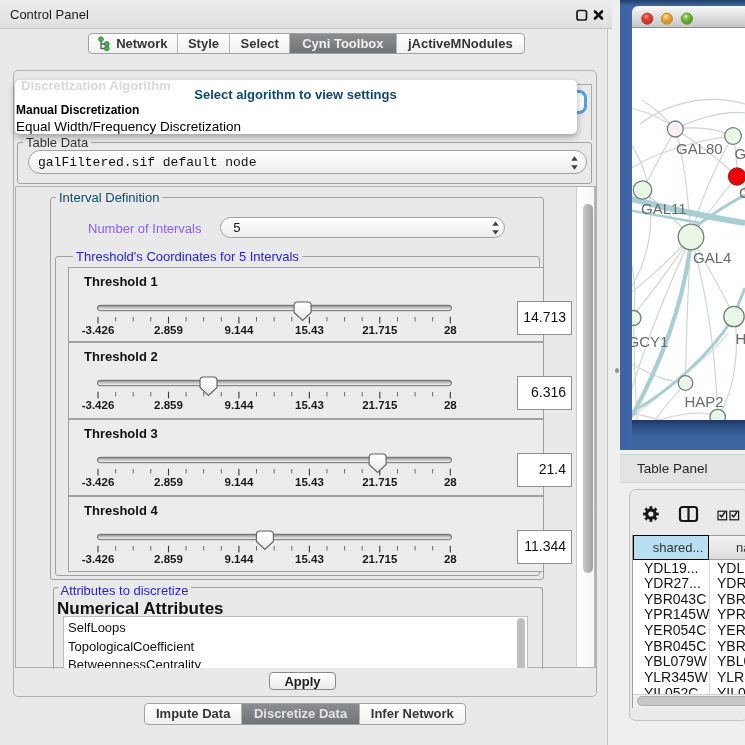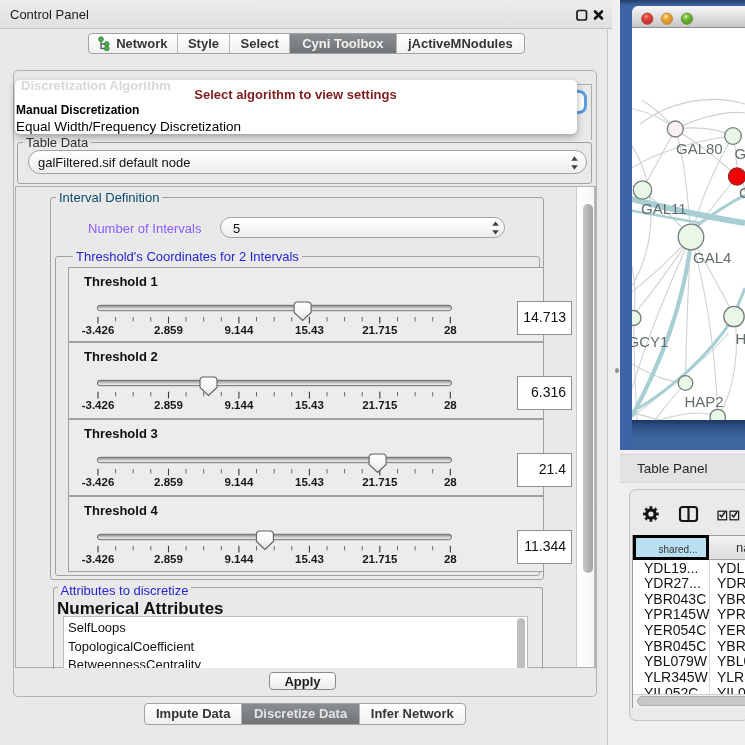--- a/index.html
+++ b/index.html
@@ -9,21 +9,21 @@
 #cpwin { position:absolute; left:0; top:0; width:608px; height:745px; background:#e9e9e9; border-right:1px solid #c6c6c6; }
 #cptitle { position:absolute; left:0; top:0; width:612px; height:29px; background:linear-gradient(#ececec,#e0e0e0); border-bottom:1px solid #c3c3c3; }
 #cptitle span { position:absolute; left:10px; top:7px; font-size:13px; color:#1c1c1c; }
 .seg { position:absolute; display:flex; border:1px solid #a2a2a2; border-radius:4px; background:linear-gradient(#ffffff,#f0f0f0); overflow:hidden; }
 .seg .sg { display:flex; align-items:center; justify-content:center; font-size:13px; font-weight:bold; color:#353535; border-right:1px solid #b5b5b5; }
 .seg .sg:last-child { border-right:none; }
 .seg .sel { background:linear-gradient(#8b8e91,#717477); color:#f1f1f1; }
 #cbox { position:absolute; left:13px; top:70px; width:584px; height:627px; border:1px solid #b2b2b2; border-radius:5px; background:#e9e9e9; }
 .grp { position:absolute; border:1px solid #a2a2a2; border-radius:3px; }
 .grp .gt { position:absolute; top:-7px; font-size:13px; background:#e9e9e9; padding:0 3px; white-space:nowrap; line-height:14px; }
-.combo { position:absolute; border:1px solid #a2a2a2; border-radius:12px; background:linear-gradient(#ffffff,#ededed); font-size:13px; color:#111; }
+.combo { position:absolute; border:1px solid #a2a2a2; border-radius:12px; background:linear-gradient(#ffffff,#ededed); font-size:13px; color:#111;font-family:Liberation Mono, monospace; }
 .combo .ct { position:absolute; left:9px; top:50%; transform:translateY(-50%); white-space:nowrap; }
 .arrows { position:absolute; width:9px; }
 .tbox { position:absolute; left:68px; width:476px; border:1px solid #a0a0a0; background:#ececec;padding-left:24px; }
 .tbox-title { position:absolute; left:15px; top:6px; font-size:13px; font-weight:bold; color:#111; }
 .tval { position:absolute; left:408px; top:33px; width:55px; height:33.5px; background:#ffffff; border:1.5px solid #909090; font-size:14px; color:#111; text-align:right; line-height:31px; padding-right:5px;margin-left:40px; }
 </style></head><body>
 <div id="app">
 
 <div id="cpwin"></div>
 <div id="cptitle">
@@ -67,21 +67,21 @@
     </div>
 <div class="abs" style="left:88px;top:221px;width:130px;font-size:13px;font-weight:normal;color:#8b5cf6">Number of Intervals</div>
 <div class="combo" style="left:220px;top:217px;width:285px;height:21px">
 <span class="ct" style="left:12px">5</span>
 <svg class="arrows" style="right:4px;top:2px" width="9" height="16" viewBox="0 0 9 16">
         <path d="M4.5,1.5 L7.8,5.8 L1.2,5.8 Z" fill="#404040"></path>
         <path d="M4.5,14.5 L7.8,10.2 L1.2,10.2 Z" fill="#404040"></path>
       </svg>
 </div>
 <div class="grp" style="left:55px;top:256px;width:485px;height:320px">
-      <span class="gt" style="left:17px;color:#2525cd">Threshold's Coordinates for 2 Intervals</span>
+      <span class="gt" style="left:17px;color:#2525cd">Threshold's Coordinates for 5 Intervals</span>
     </div>
 
 <div class="tbox" style="top:267px;height:75px">
   <div class="tbox-title">Threshold 1</div>
   <svg width="476" height="77" viewBox="0 0 476 77" style="position:absolute;left:0;top:0">
         <defs>
           <linearGradient id="tg1" x1="0" y1="0" x2="0" y2="1">
             <stop offset="0" stop-color="#7e7e7e"></stop>
             <stop offset="0.35" stop-color="#b9b9b9"></stop>
             <stop offset="0.75" stop-color="#e4e4e4"></stop>
@@ -283,21 +283,21 @@
 <div style="position:absolute;right:2px;top:1px;width:8px;height:60px;border-radius:4px;background:#bfbfbf"></div>
 </div>
 <div class="abs" style="left:269px;top:672px;width:67px;height:18px;border:1px solid #8a8a8a;border-radius:4px;background:linear-gradient(#ffffff,#ebebeb);font-size:13px;font-weight:bold;color:#1d1d1d;text-align:center;line-height:17px">Apply</div>
 <div class="seg" style="left:144px;top:703px;width:322px;height:21.5px">
 <div class="sg" style="width:98px">Impute Data</div>
 <div class="sg sel" style="width:118px;color:#e4e4e4">Discretize Data</div>
 <div class="sg" style="width:106px">Infer Network</div>
 </div>
 <div class="abs" style="left:15px;top:80px;width:561.5px;height:54px;background:#ffffff;border-radius:5px;box-shadow:0 3px 7px rgba(0,0,0,0.32)"></div>
 <div class="abs" style="left:21px;top:78px;font-size:13px;font-weight:bold;color:#d8d8d8;white-space:nowrap">Discretization Algorithm</div>
-<div class="abs" style="left:15px;top:87px;width:561px;text-align:center;font-size:13px;font-weight:bold;color:#7f1d1d;white-space:nowrap">Select algorithm to view settings</div>
+<div class="abs" style="left:15px;top:87px;width:561px;text-align:center;font-size:13px;font-weight:bold;color:#0c4a6e;white-space:nowrap">Select algorithm to view settings</div>
 <div class="abs" style="left:16px;top:103px;font-size:12px;font-weight:bold;color:#000;white-space:nowrap">Manual Discretization</div>
 <div class="abs" style="left:16px;top:119px;font-size:13.5px;color:#000;white-space:nowrap">Equal Width/Frequency Discretization</div>
 <div class="abs" style="left:614.5px;top:368px;width:4px;height:5px;border-radius:50%;background:#8f8f8f"></div>
 <div class="abs" style="left:620px;top:0;width:125px;height:450px;background:linear-gradient(90deg,#3c64a4 0,#4068a8 30%,#35588e 70%,#24406e 100%)"></div>
 <div class="abs" style="left:620px;top:0;width:125px;height:6px;background:linear-gradient(#223e6a,#3f67a6)"></div>
 <div class="abs" style="left:632px;top:420px;width:113px;height:30px;background:linear-gradient(#1c3863 0%,#2f5286 25%,#3e65a0 60%,#3f66a1 100%)"></div>
 <div class="abs" style="left:632px;top:6px;width:113px;height:22px;background:linear-gradient(#f8f8f8,#c6c6c6);border-bottom:1px solid #8e8e8e;border-top-left-radius:6px"></div>
 <svg class="abs" style="left:638px;top:8px" width="60" height="18" viewBox="0 0 60 18">
 <defs>
 <radialGradient id="rl" cx="0.4" cy="0.3">
@@ -387,21 +387,21 @@
 <rect x="39" y="3" width="17" height="14" rx="2.5" fill="none" stroke="#161616" stroke-width="2.2"></rect>
 <line x1="47.5" y1="3" x2="47.5" y2="17" stroke="#161616" stroke-width="2.2"></line>
 <g stroke="#161616" fill="none" stroke-width="1.2">
 <rect x="77" y="7.2" width="8.6" height="8.6"></rect>
 <path d="M78.6,10.8 l2,2 l3.4,-4.8" stroke-width="1.4"></path>
 <rect x="89" y="7.2" width="8.6" height="8.6"></rect>
 <path d="M90.6,10.8 l2,2 l3.4,-4.8" stroke-width="1.4"></path>
 </g>
 </svg>
 <div class="abs" style="left:632px;top:535px;width:113px;height:173px;background:#ffffff;border-left:1px solid #9d9d9d;overflow:hidden">
-      <div style="position:absolute;left:0;top:0;width:76px;height:25px;background:#b9e0f1;border:3px solid #000000;font-size:10px;color:#333;text-align:center;line-height:24px;padding-left:14px">shared...</div>
+      <div style="position:absolute;left:0;top:0;width:76px;height:25px;background:#b9e0f1;border:1px solid #000000;font-size:13px;color:#333;text-align:center;line-height:24px;padding-left:14px">shared...</div>
       <div style="position:absolute;left:76px;top:0;width:60px;height:25px;background:linear-gradient(#f2f2f2,#ddd);border-top:1px solid #9d9d9d;border-bottom:1px solid #9d9d9d;font-size:13px;color:#333;padding-left:27px;line-height:24px">nam</div>
       <div style="position:absolute;left:76px;top:25px;width:1px;height:135px;background:#d9d9d9"></div>
       <div style="position:absolute;left:11px;top:25.5px;font-size:14px;color:#141414;line-height:15.66px;white-space:pre">YDL19...
 YDR27...
 YBR043C
 YPR145W
 YER054C
 YBR045C
 YBL079W
 YLR345W

